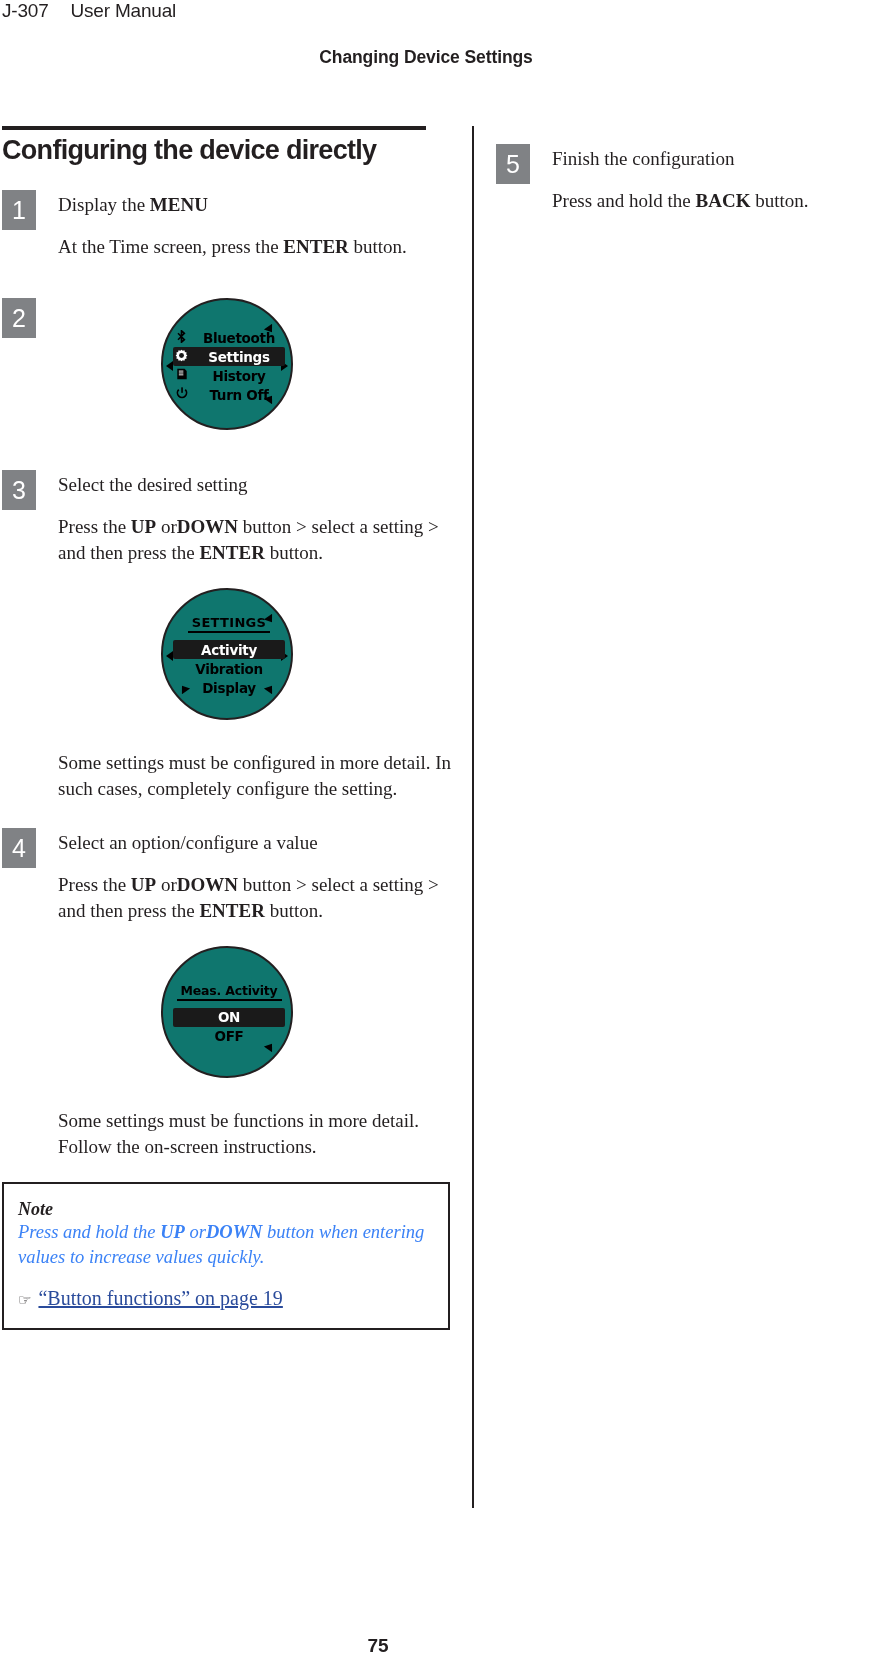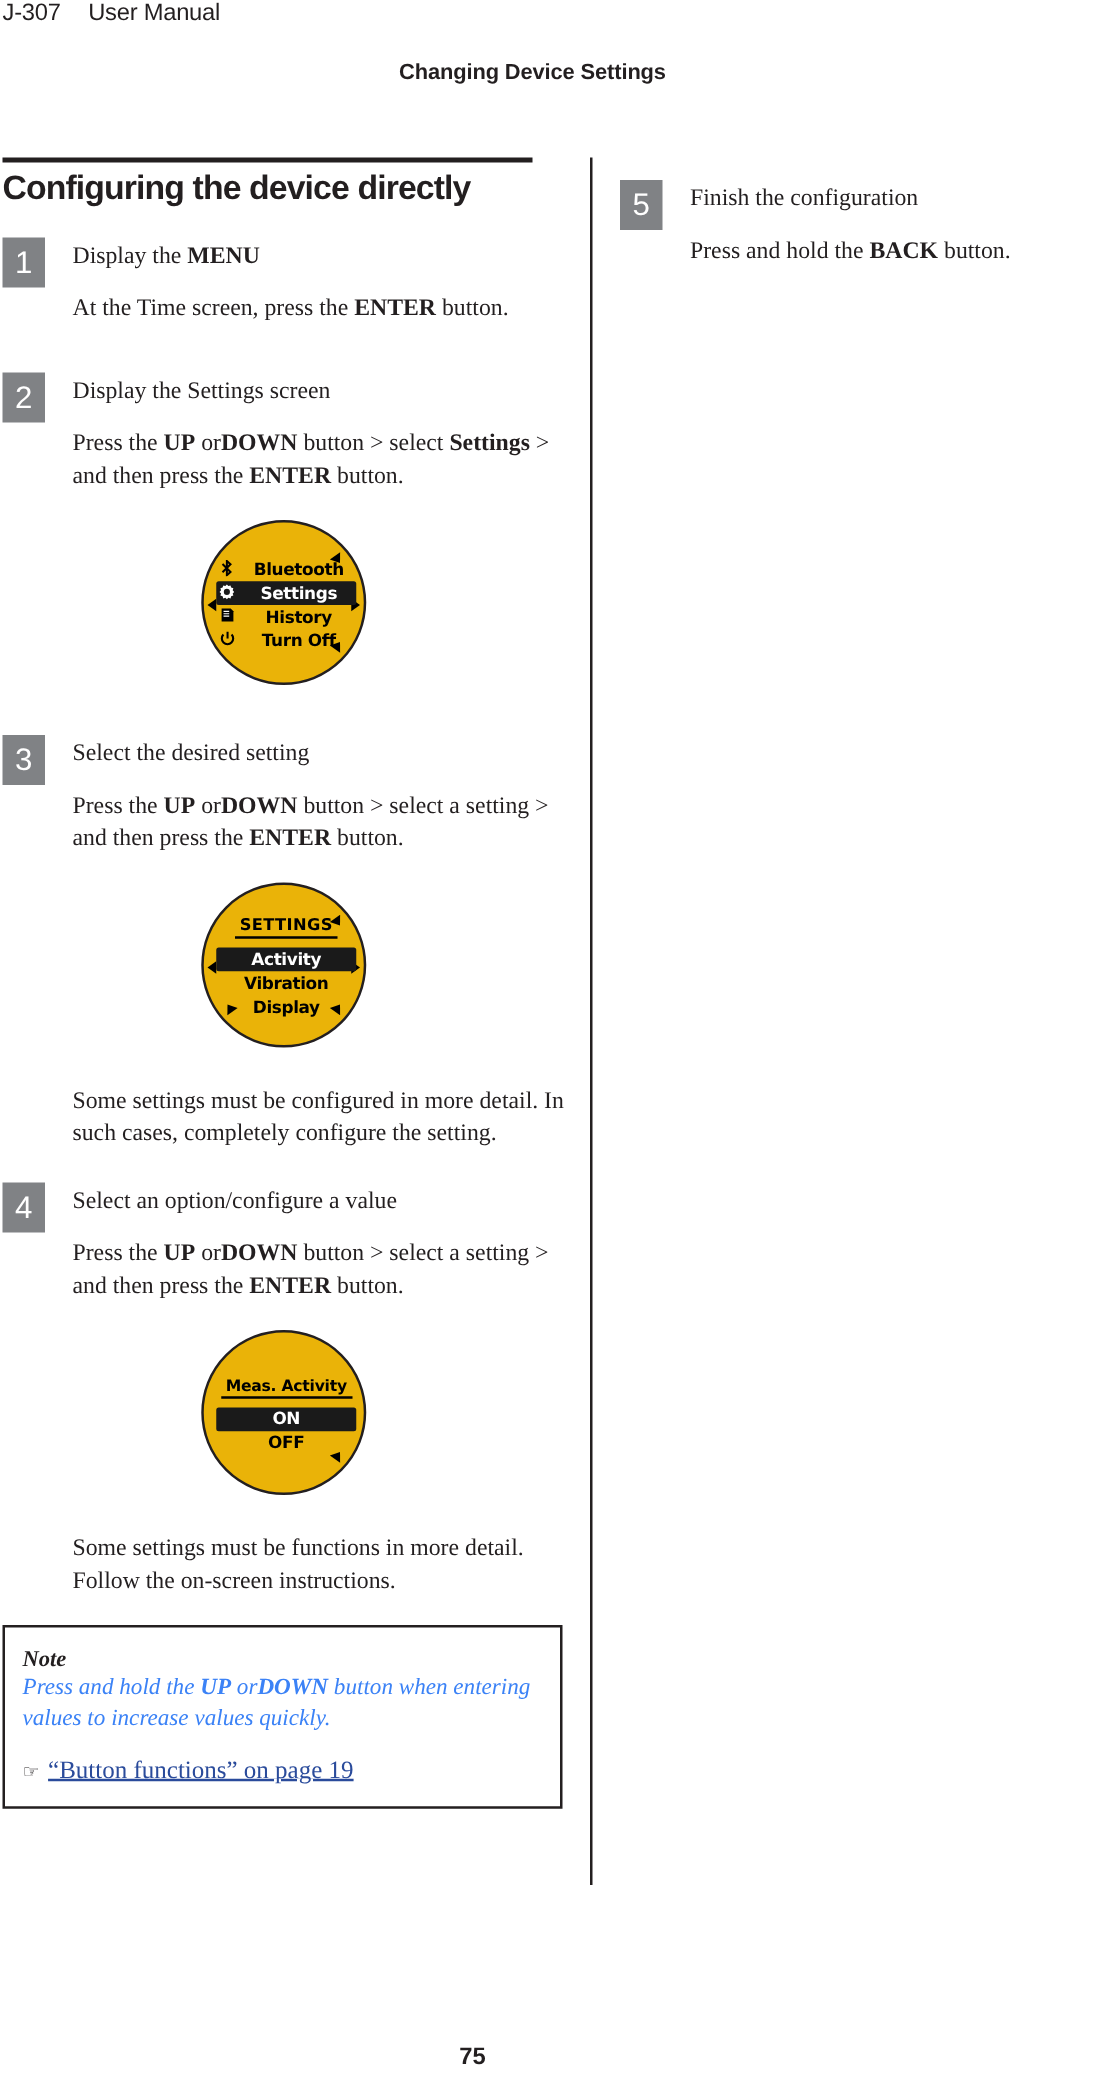--- a/index.html
+++ b/index.html
@@ -117,21 +117,21 @@
     width: 450px;
     display: flex;
     justify-content: center;
   }
   .watch {
     position: relative;
     width: 132px;
     height: 132px;
     border: 2px solid #231f20;
     border-radius: 50%;
-    background: #eab308;
+    background: #0f766e;
     font-family: "DejaVu Sans", sans-serif;
     overflow: hidden;
   }
   .watch-inner {
     position: absolute;
     left: 0; top: 0;
     width: 132px; height: 132px;
     display: flex;
     flex-direction: column;
     align-items: center;
@@ -259,24 +259,20 @@
   <div class="step">
     <div class="step-badge">1</div>
     <div class="step-body">
       <div class="step-title"><span>Display the </span><b>MENU</b></div>
       <div class="step-text"><span>At the Time screen, press the </span><b>ENTER</b><span> button.</span></div>
     </div>
   </div>
 
   <div class="step" style="margin-top:38px;">
     <div class="step-badge">2</div>
-    <div class="step-body">
-      <div class="step-title">Display the Settings screen</div>
-      <div class="step-text"><span>Press the </span><b>UP</b><span> or</span><b>DOWN</b><span> button &gt; select </span><b>Settings</b><span> &gt; and then press the </span><b>ENTER</b><span> button.</span></div>
-    </div>
   </div>
 
   <div class="watch-wrap">
     <div class="watch">
       <div class="arr arr-left"></div>
       <div class="arr arr-right"></div>
       <div class="arr arr-tr"></div>
       <div class="arr arr-br"></div>
       <div class="watch-inner">
         <div class="wf-row">

